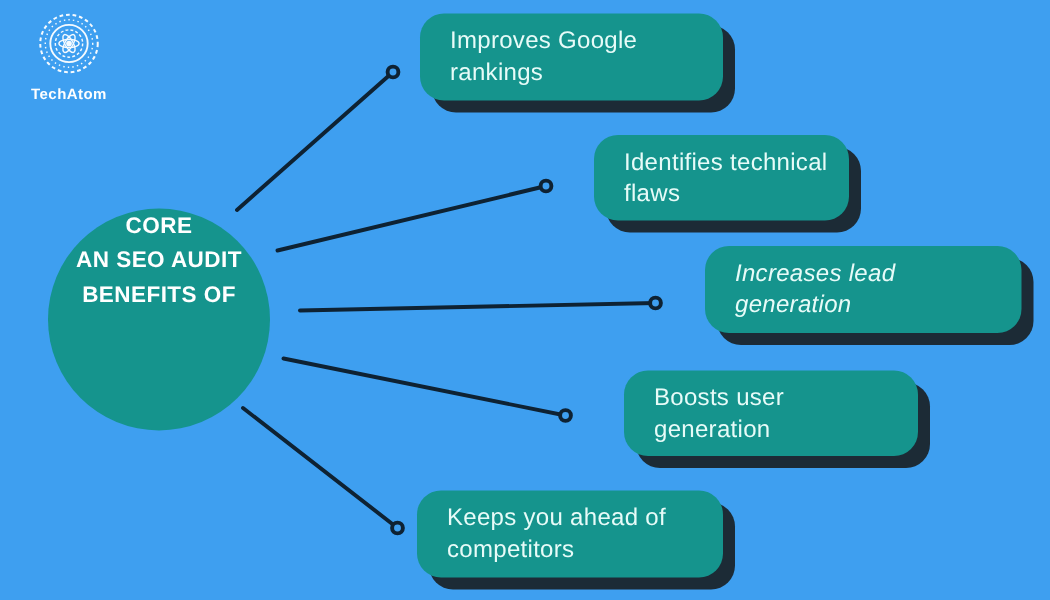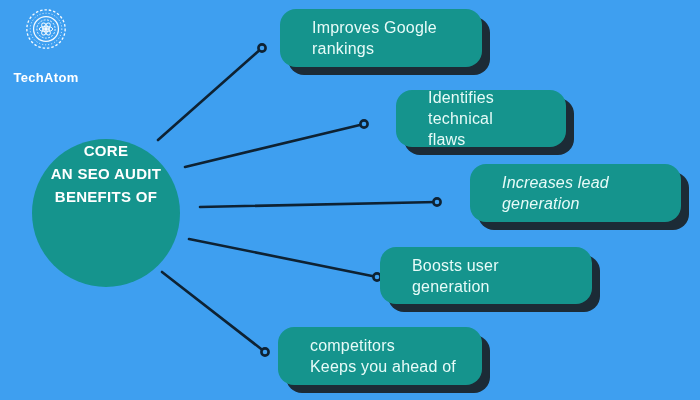--- a/index.html
+++ b/index.html
@@ -18,46 +18,46 @@
     background:var(--bg);overflow:hidden;
   }
   .connectors{position:absolute;left:0;top:0;width:700px;height:400px;}
   .connector{stroke:var(--line);stroke-width:2.6;stroke-linecap:round;}
   .ring{fill:var(--bg);stroke:var(--line);stroke-width:2.6;}
   .logo{
     position:absolute;left:15px;top:6px;width:62px;
     display:flex;flex-direction:column;align-items:center;
   }
   .logo .brand{
-    margin-top:14px;font-size:13px;font-weight:bold;color:#FFFFFF;
+    margin-top:1px;font-size:10px;font-weight:bold;color:#FFFFFF;
     letter-spacing:.3px;
   }
   .hub{
     position:absolute;left:32px;top:139px;width:148px;height:148px;
     border-radius:50%;background:var(--teal);
     display:flex;flex-direction:column;align-items:center;
   }
   .hub .hub-line{
     color:var(--hub-text);font-weight:bold;font-size:15px;line-height:23px;
     letter-spacing:.3px;text-align:center;
   }
   .benefit{
     position:absolute;background:var(--teal);border-radius:16px;
     box-shadow:8px 8px 0 var(--shadow);
     display:flex;flex-direction:column;justify-content:center;
-    padding-left:32px;padding-right:8px;
+    padding-left:20px;padding-right:8px;
   }
   .benefit span{
     display:block;color:var(--box-text);font-size:16px;line-height:21px;
     letter-spacing:.2px;
   }
   .b1{left:280px;top:9px;  width:202px;height:58px;}
   .b2{left:396px;top:90px; width:170px;height:57px;}
   .b3{left:470px;top:164px;width:211px;height:58px;font-style:italic;}
-  .b4{left:380px;top:247px;width:212px;height:57px;}
+  .b4{left:416px;top:247px;width:196px;height:57px;}
   .b5{left:278px;top:327px;width:204px;height:58px;}
 </style>
 </head>
 <body>
 
 <div class="stage">
 
   <svg class="connectors" viewBox="0 0 700 400" xmlns="http://www.w3.org/2000/svg">
     <line class="connector" x1="158" y1="140" x2="262" y2="48"></line>
     <line class="connector" x1="185" y1="167" x2="364" y2="124"></line>
@@ -107,17 +107,17 @@
     <span>Increases lead</span>
     <span>generation</span>
   </div>
 
   <div class="benefit b4">
     <span>Boosts user</span>
     <span>generation</span>
   </div>
 
   <div class="benefit b5">
+    <span>Keeps you ahead of</span>
     <span>competitors</span>
-    <span>Keeps you ahead of</span>
   </div>
 
 </div>
 
 </body></html>

